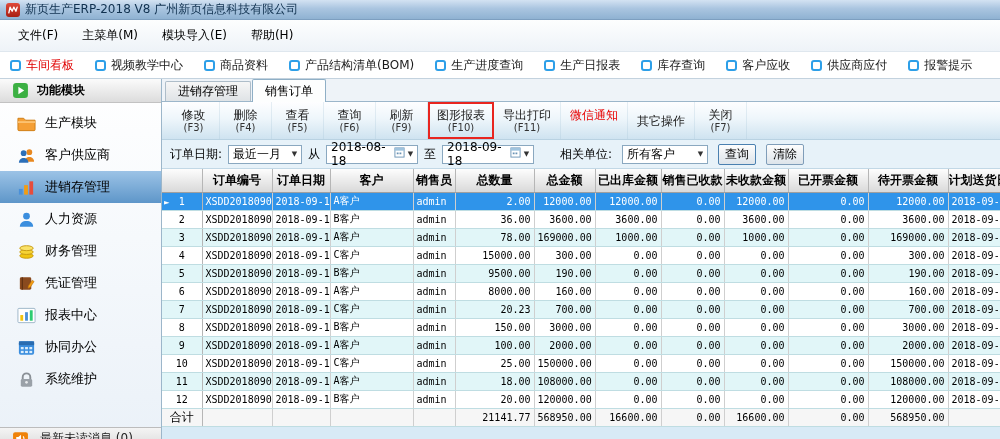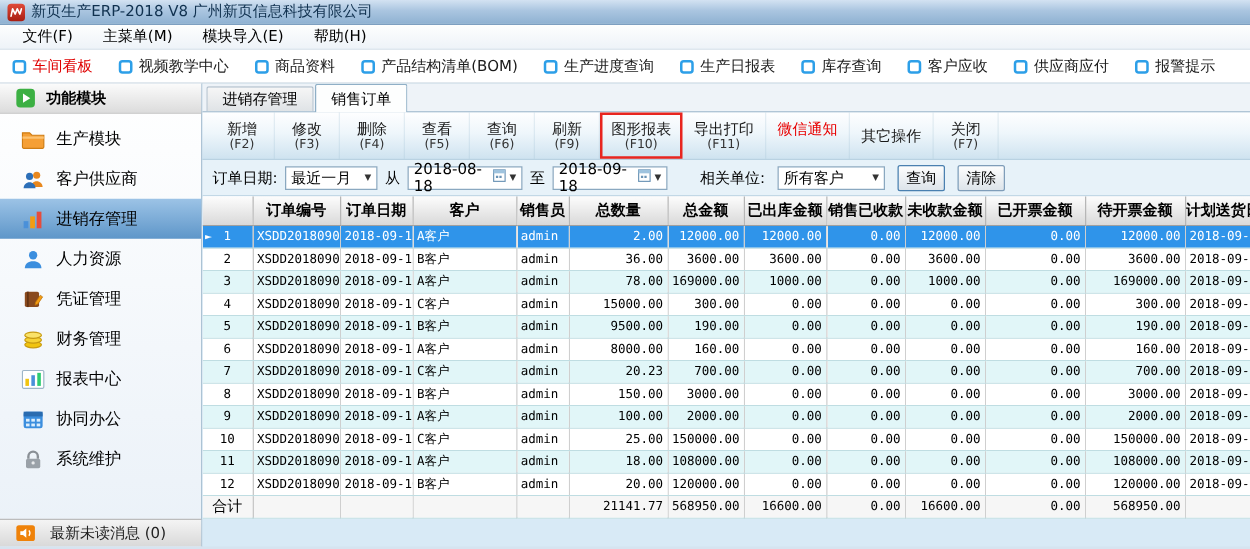--- a/index.html
+++ b/index.html
@@ -8,21 +8,21 @@
 
   
   #titlebar { height:20px; display:flex; align-items:center; gap:5px; padding:0 6px;
     background:linear-gradient(#d3e2f2 0%,#aac5e0 45%,#8fb2d2 100%);
     border-bottom:1px solid #7d9fc0; font-size:12px; color:#10314f; }
   #applogo { width:14px; height:14px; border-radius:3px; flex:0 0 auto;
     background:linear-gradient(#e04a3a,#a81e12); display:flex; align-items:center; justify-content:center; }
   #applogo svg { width:10px; height:8px; }
 
   
-  #menubar { height:20px; display:flex; align-items:center; gap:4px; padding:0 8px;
+  #menubar { height:32px; display:flex; align-items:center; gap:4px; padding:0 8px;
     background:linear-gradient(#fdfefe,#eef3f8); border-bottom:1px solid #dfe7ee; font-size:12px; }
   .menu-item { padding:1px 10px; cursor:default; }
 
   
   #quickbar { height:27px; display:flex; align-items:center; gap:21px; padding:0 10px;
     background:#ffffff; border-bottom:1px solid #c3d2de; font-size:12px; }
   .qitem { display:flex; align-items:center; gap:5px; }
   .cb { width:11px; height:11px; border:2px solid #2d9fe8; border-radius:3px; background:#fff; }
   .qlabel { color:#1a1a1a; }
   .qlabel.red { color:#e00000; }
@@ -211,36 +211,36 @@
             <svg viewBox="0 0 20 17">
               <circle cx="10" cy="5" r="3.5" fill="#3b8ede"></circle>
               <path d="M3 16c0-4 3-6 7-6s7 2 7 6Z" fill="#3b8ede"></path>
             </svg>
           </span>
           <span class="slabel">人力资源</span>
         </div>
         <div class="snav">
           <span class="ico">
             <svg viewBox="0 0 20 17">
+              <ellipse cx="10" cy="13" rx="7" ry="2.6" fill="#f1c40f" stroke="#c79a10"></ellipse>
+              <ellipse cx="10" cy="9" rx="7" ry="2.6" fill="#f6d335" stroke="#c79a10"></ellipse>
+              <ellipse cx="10" cy="5" rx="7" ry="2.6" fill="#fae268" stroke="#c79a10"></ellipse>
+            </svg>
+          </span>
+          <span class="slabel">财务管理</span>
+        </div>
+        <div class="snav">
+          <span class="ico">
+            <svg viewBox="0 0 20 17">
               <rect x="3" y="2" width="12" height="13" rx="1.5" fill="#8a4a1e"></rect>
               <rect x="5" y="2" width="1.2" height="13" fill="#5d2f10"></rect>
               <path d="M12 11 16 5l2 1.4-4 6-2.4 1Z" fill="#f39c12" stroke="#b96f08" stroke-width=".6"></path>
             </svg>
           </span>
           <span class="slabel">凭证管理</span>
-        </div>
-        <div class="snav">
-          <span class="ico">
-            <svg viewBox="0 0 20 17">
-              <ellipse cx="10" cy="13" rx="7" ry="2.6" fill="#f1c40f" stroke="#c79a10"></ellipse>
-              <ellipse cx="10" cy="9" rx="7" ry="2.6" fill="#f6d335" stroke="#c79a10"></ellipse>
-              <ellipse cx="10" cy="5" rx="7" ry="2.6" fill="#fae268" stroke="#c79a10"></ellipse>
-            </svg>
-          </span>
-          <span class="slabel">财务管理</span>
         </div>
         <div class="snav">
           <span class="ico">
             <svg viewBox="0 0 20 17">
               <rect x="1" y="1" width="18" height="15" rx="1" fill="#fff" stroke="#9db5c8"></rect>
               <rect x="3.5" y="8" width="3" height="6" fill="#f1c40f"></rect>
               <rect x="8.5" y="5" width="3" height="9" fill="#4a90d9"></rect>
               <rect x="13.5" y="3" width="3" height="11" fill="#2ecc71"></rect>
             </svg>
           </span>
@@ -285,24 +285,20 @@
       <span>最新未读消息 (0)</span>
     </div>
   </div>
 
   <div id="main">
     <div id="tabbar">
         <div class="tab">进销存管理</div>
         <div class="tab active">销售订单</div>
       </div>
     <div id="actionbar">
-        <div class="abtn">
-          <span class="albl">新增</span>
-          <span class="akey">(F2)</span>
-        </div>
         <div class="abtn">
           <span class="albl">修改</span>
           <span class="akey">(F3)</span>
         </div>
         <div class="abtn">
           <span class="albl">删除</span>
           <span class="akey">(F4)</span>
         </div>
         <div class="abtn">
           <span class="albl">查看</span>

